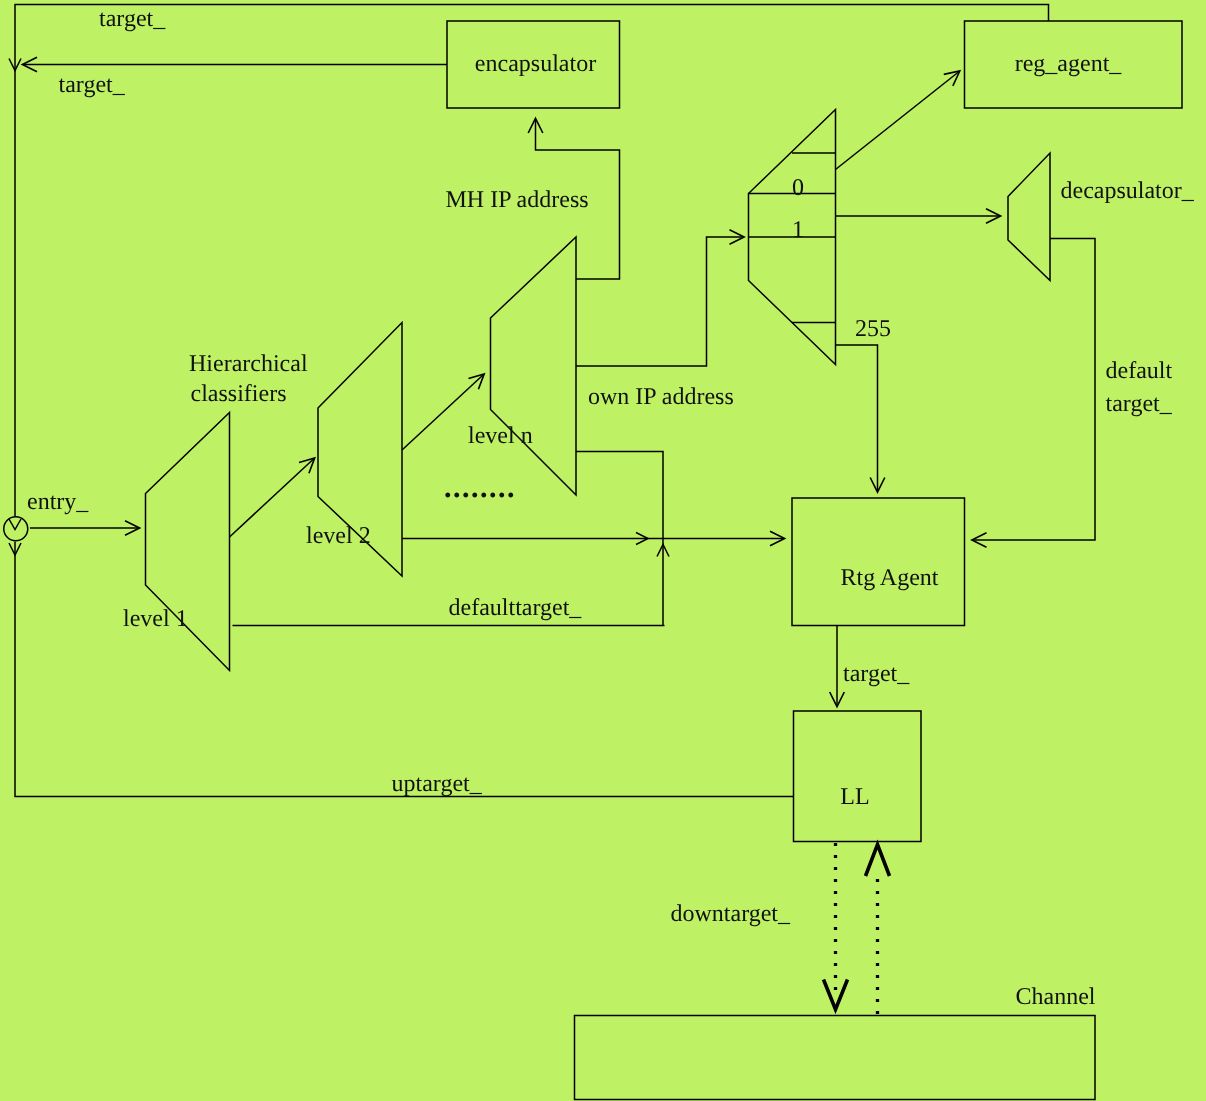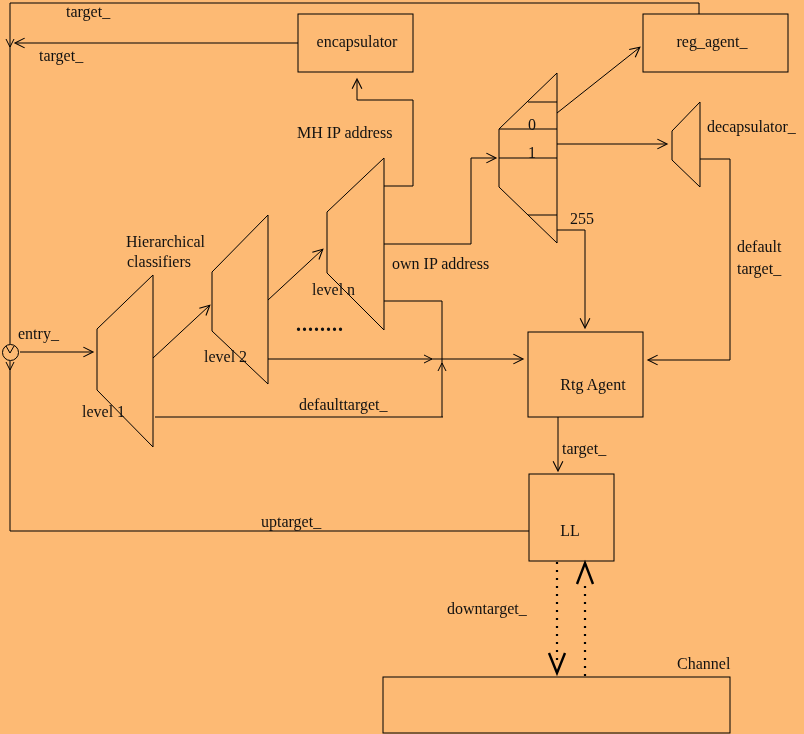--- a/index.html
+++ b/index.html
@@ -1,19 +1,19 @@
 <!DOCTYPE html>
 <html><head>
 <meta charset="utf-8">
 <style>
   html,body{margin:0;padding:0;}
   #stage{
     position:relative;
     width:804px;height:734px;
-    background:#fdba74;
+    background:#bef264;
     font-family:"Liberation Serif","DejaVu Serif",serif;
     overflow:hidden;
   }
   svg{position:absolute;left:0;top:0;}
   .ln{stroke:#000;stroke-width:1;fill:none;}
   .shape{stroke:#000;stroke-width:1;fill:none;}
   .lbl{
     font-family:"Liberation Serif","DejaVu Serif",serif;
     font-size:16px;fill:#111;
   }

